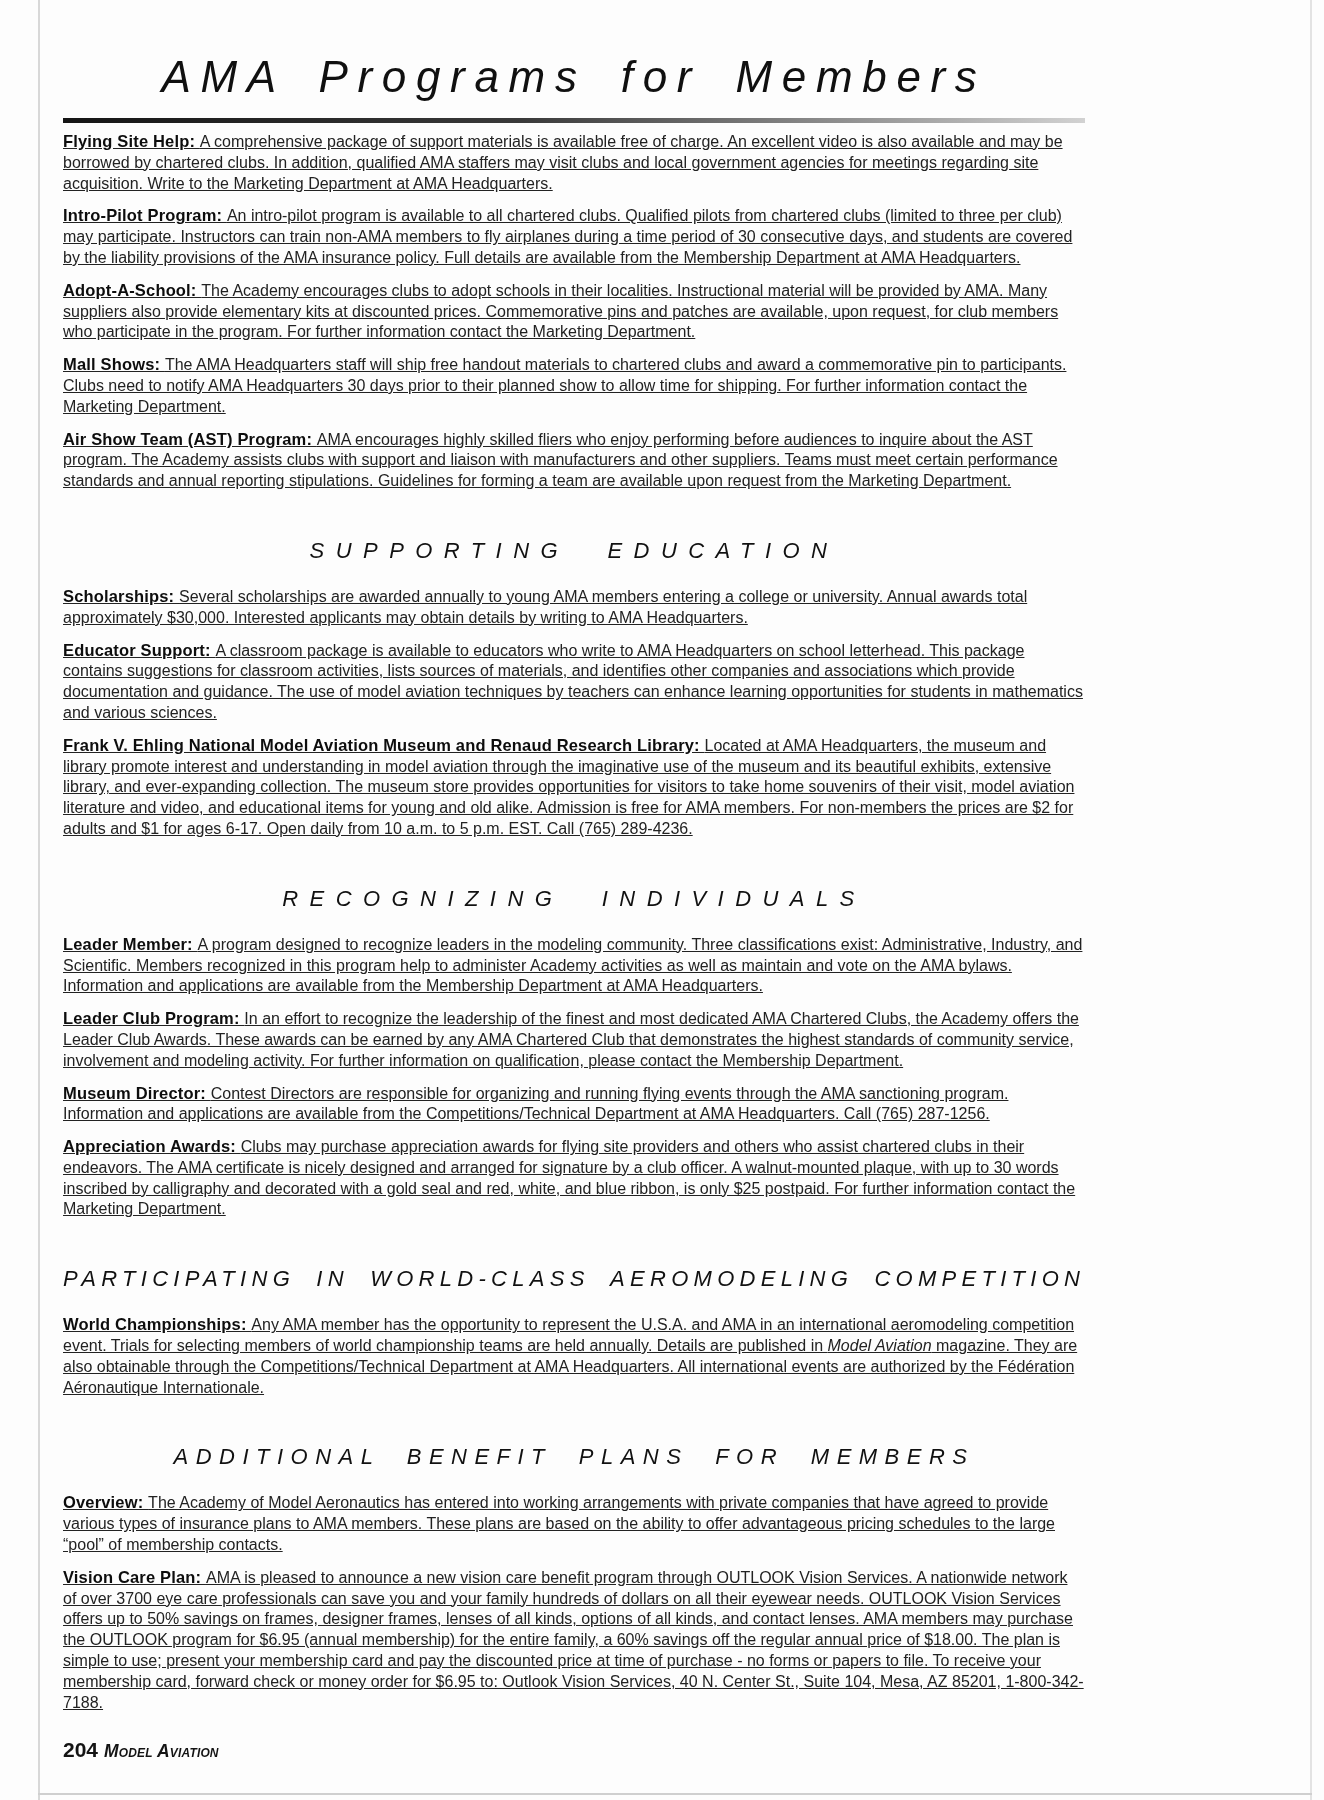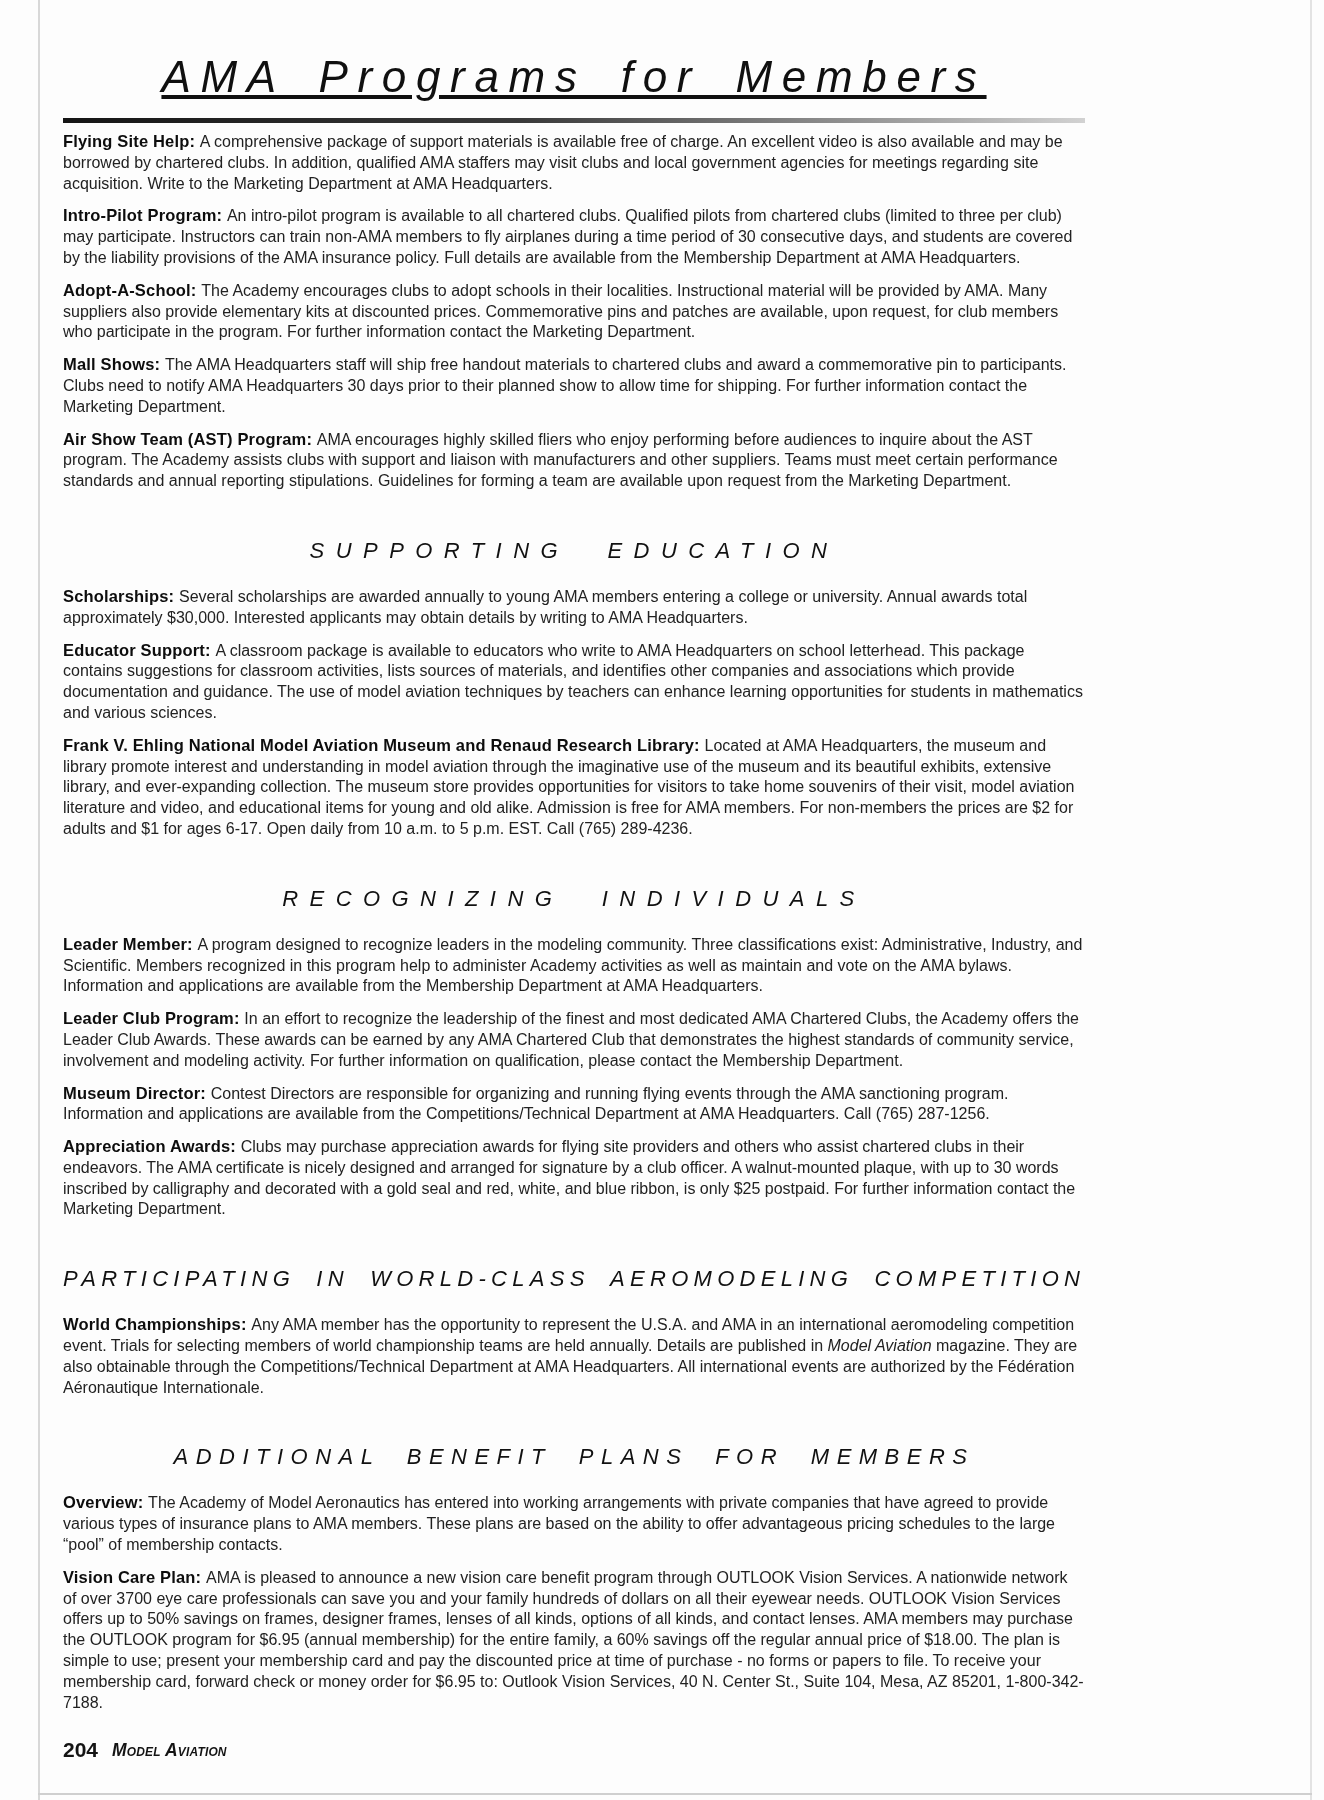--- a/index.html
+++ b/index.html
@@ -12,46 +12,47 @@
   
   .edge-left{position:absolute;left:38px;top:0;width:2px;height:1800px;background:#d8d8d8;}
   .edge-right{position:absolute;left:1310px;top:0;width:2px;height:1800px;background:#e3e3e3;}
   .edge-bottom{position:absolute;left:38px;top:1793px;width:1274px;height:2px;background:#cfcfcf;}
 
   .content{position:absolute;left:63px;top:0;width:1022px;}
 
   .page-title{
     margin:52px 0 0 0;text-align:center;
     font-size:44px;font-weight:500;font-style:italic;
-    letter-spacing:0.22em;word-spacing:0.28em;color:#101010;text-decoration:underline;
+    letter-spacing:0.22em;word-spacing:0.28em;color:#101010;
   }
   .title-rule{
     height:5px;margin-top:16px;border:none;
     background:linear-gradient(to right,#151515 0%,#3a3a3a 45%,#9a9a9a 80%,#d2d2d2 100%);
   }
 
   .page-section{margin:0;}
   .section-heading{
     text-align:center;font-size:22px;font-weight:500;font-style:italic;
     letter-spacing:0.52em;word-spacing:0.95em;color:#111;
     margin:46px 0 22px 0;white-space:nowrap;
   }
   .section-heading.ls-med{letter-spacing:0.34em;word-spacing:0.6em;}
   .section-heading.ls-tight{letter-spacing:0.24em;word-spacing:0.45em;}
 
   .body-para{
     font-size:16px;line-height:1.3;margin:0 0 11px 0;color:#222;
     text-align:left;
+    text-decoration:underline;
   }
   .para-label{font-weight:bold;color:#0d0d0d;font-size:16.5px;letter-spacing:0.01em;}
   .italic{font-style:italic;}
 
   .footer{
     position:absolute;left:63px;top:1738px;
-    display:flex;align-items:center;gap:14px;
+    display:flex;align-items:flex-end;gap:6px;
   }
   .footer .page-num{font-size:21px;font-weight:bold;color:#141414;}
   .footer .magazine{
     font-size:19px;font-weight:bold;font-style:italic;
     font-variant:small-caps;letter-spacing:0.01em;color:#141414;
     transform:scaleX(0.92);transform-origin:left;
   }
 </style>
 </head>
 <body>

